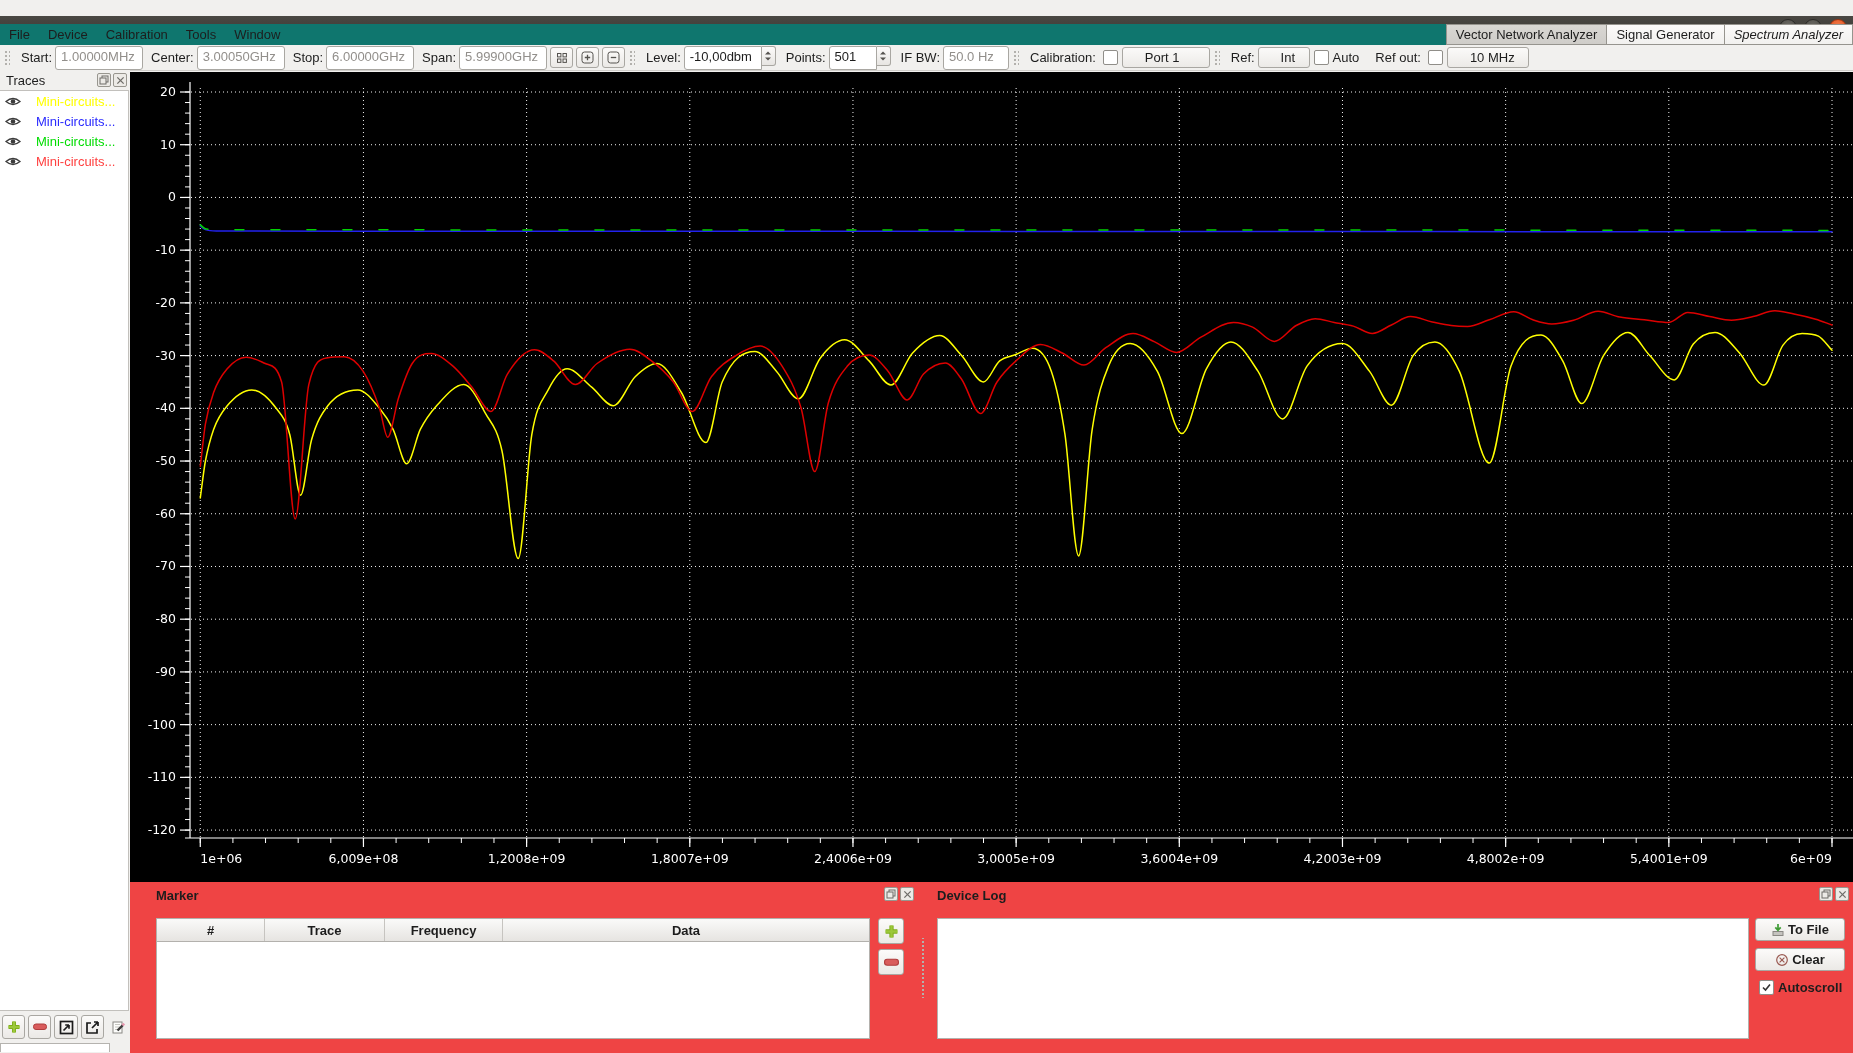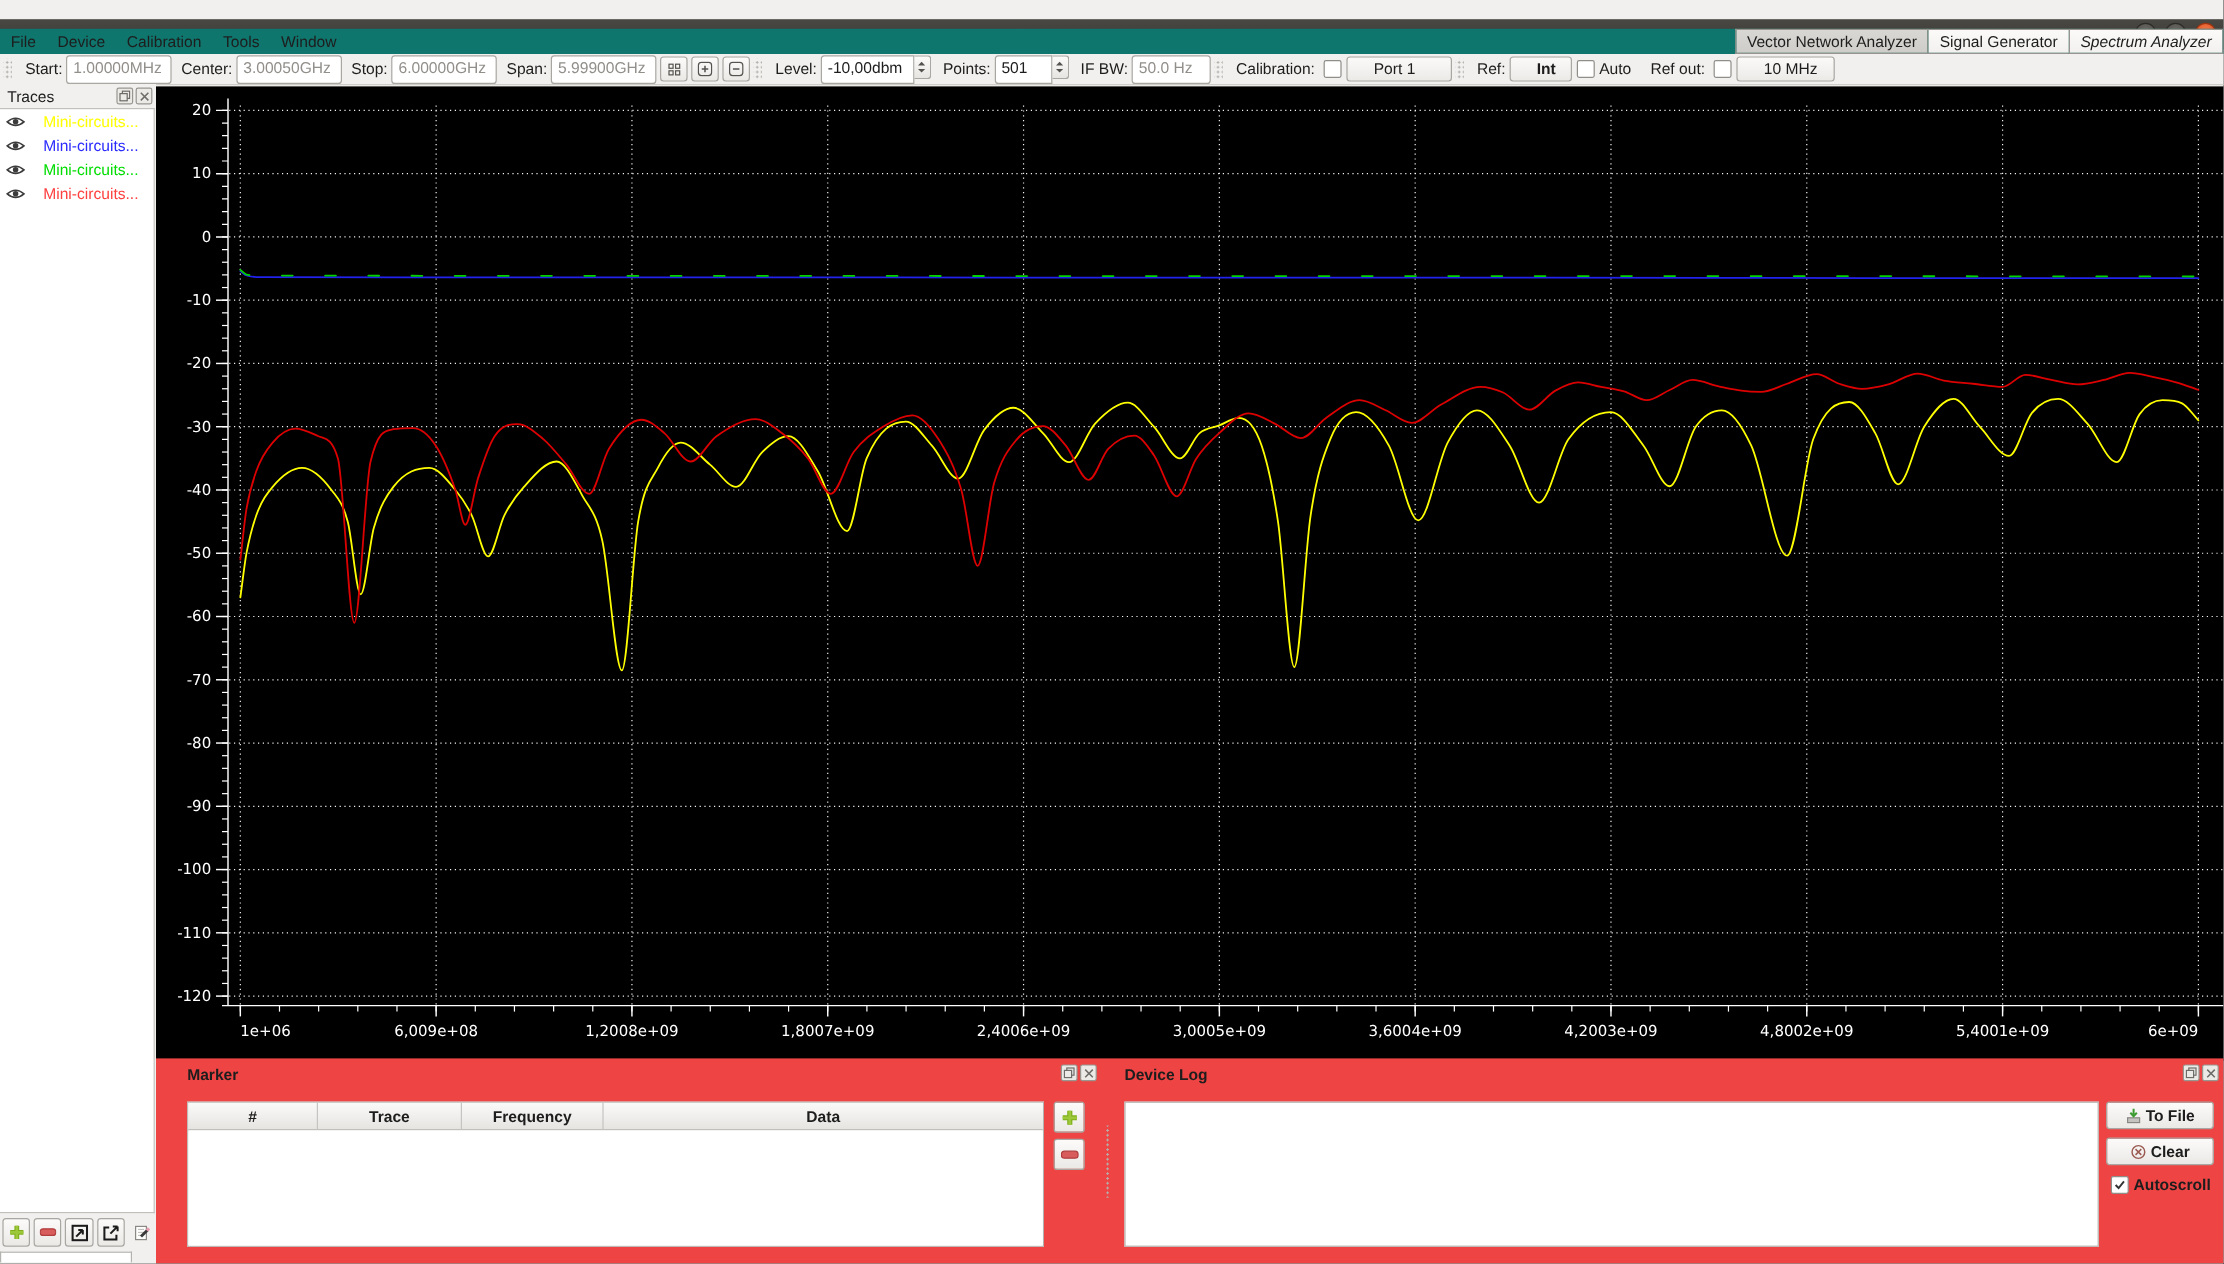--- a/index.html
+++ b/index.html
@@ -45,21 +45,21 @@
     background:linear-gradient(#fcfbfa,#e7e5e2);display:flex;flex-direction:column;align-items:center;justify-content:center;box-sizing:border-box;}
   .spin-btns svg{display:block;}
   .checkbox{width:13px;height:13px;border:1px solid #908e89;border-radius:2px;background:#fff;
     margin:0 4px;display:inline-flex;align-items:center;justify-content:center;flex:none;}
   .checkbox svg{display:none;}
   .checkbox.checked svg{display:block;}
   .combo{height:21px;border:1px solid #a9a7a2;border-radius:3px;background:linear-gradient(#fbfaf9,#eceae7);
     display:flex;align-items:center;padding:0 22px;box-sizing:border-box;}
   .combo .combo-text{flex:1;white-space:nowrap;}
   .combo .arrow{margin-left:8px;}
-  .cw84{width:88px;} .cw50{width:52px;font-weight:bold;} .cw80{width:82px;}
+  .cw84{width:88px;} .cw50{width:52px;} .cw80{width:82px;}
   
   .left-panel{position:absolute;top:70px;left:0;width:130px;bottom:0;background:#f1f0ee;
     display:flex;flex-direction:column;box-sizing:border-box;}
   .panel-header{height:20px;display:flex;align-items:center;position:relative;flex:none;}
   .panel-header .panel-title{padding-left:6px;}
   .head-btns{position:absolute;right:3px;top:3px;display:flex;gap:2px;}
   .dock-btn{width:14px;height:14px;border:1px solid #98968f;background:#eceae6;border-radius:2px;
     display:flex;align-items:center;justify-content:center;box-sizing:border-box;}
   .trace-list{flex:1;background:#ffffff;border:1px solid #c2c0bc;border-left:none;margin-right:1px;overflow:hidden;}
   .trace-row{height:18px;display:flex;align-items:center;padding:1px 0;}

